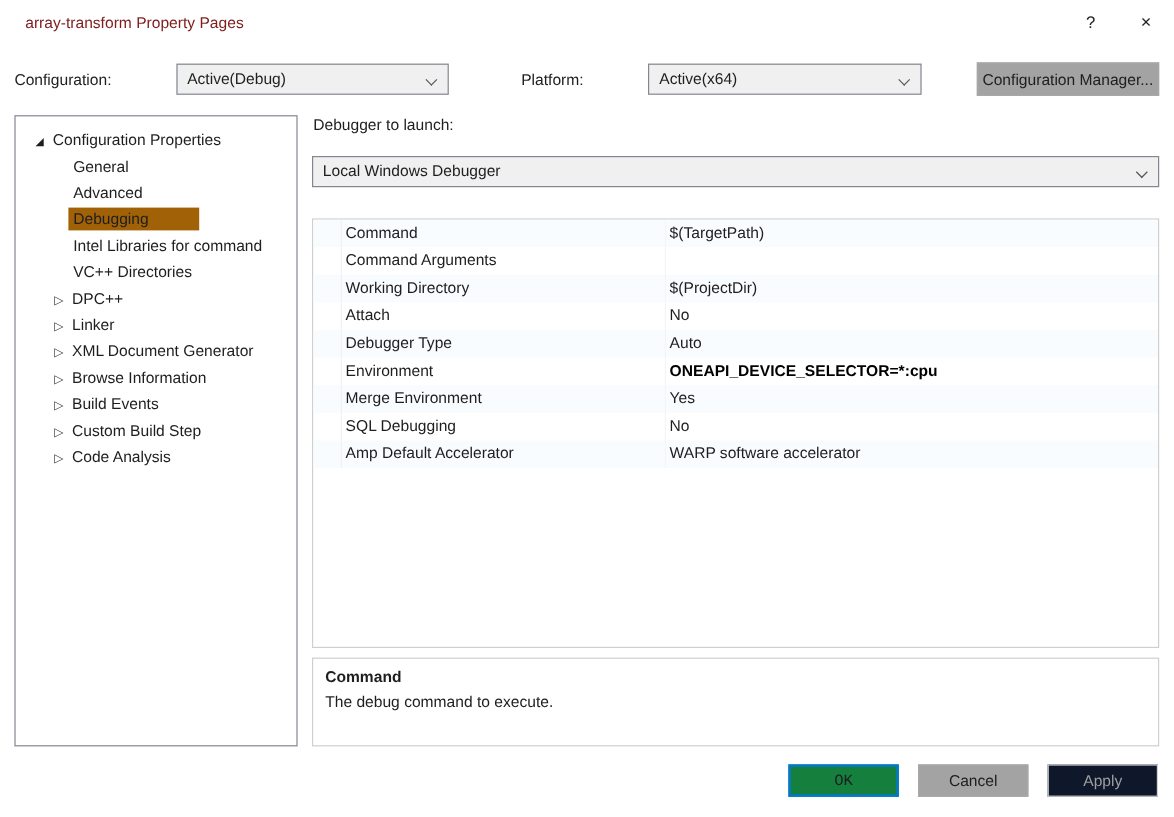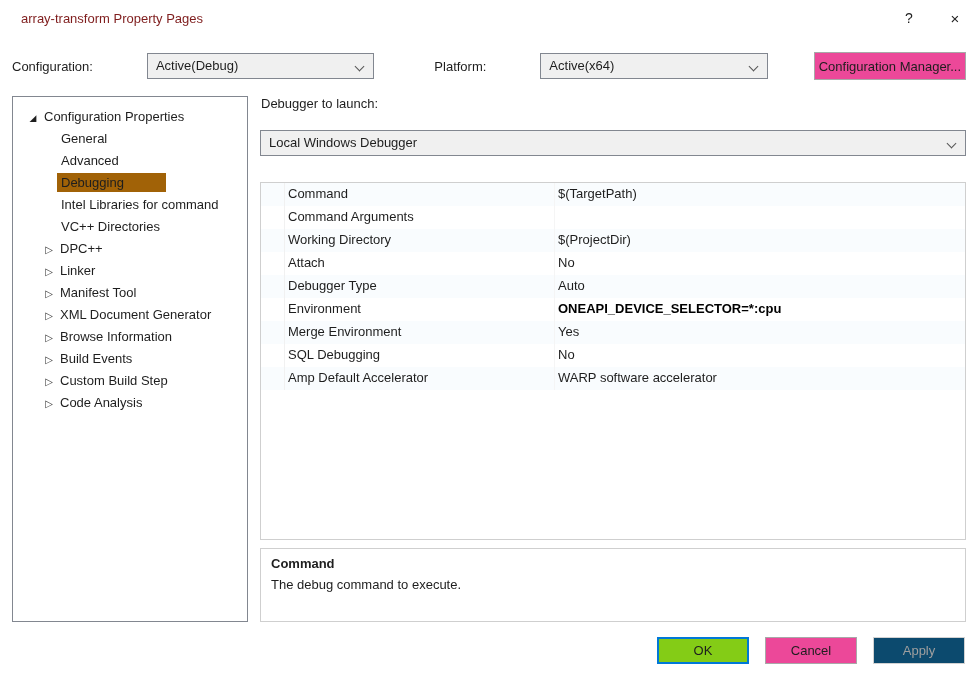--- a/index.html
+++ b/index.html
@@ -28,21 +28,21 @@
     padding:0 24px 0 8px; overflow:hidden; white-space:nowrap;
   }
   .combo .chev {
     position:absolute; right:10px; top:9px; width:7px; height:7px;
     border-right:1.6px solid #565656; border-bottom:1.6px solid #565656;
     transform:rotate(45deg); transform-origin:center;
   }
   .combo.cfg { width:276px; }
   .plat-label { margin-left:14px; margin-right:8px; }
   .btn {
-    height:28px; background:#ec4899; border:1px solid #a8a8a8;
+    height:28px; background:#a3a3a3; border:1px solid #a8a8a8;
     display:flex; align-items:center; justify-content:center;
     font-size:13px; color:#1e1e1e;
   }
   .cfg-mgr { margin-left:auto; width:190px; }
 
   
   .tree {
     position:absolute; left:12px; top:96px; width:236px; height:526px;
     border:1px solid #828790; background:#ffffff; padding-top:6px; overflow:hidden;
   }
@@ -73,22 +73,22 @@
 
   .descbox {
     position:absolute; left:260px; top:548px; width:706px; height:74px;
     border:1px solid #cfcfcf; background:#ffffff; padding:7px 10px;
   }
   .desc-title { font-weight:bold; margin-bottom:6px; }
 
   
   .footer { position:absolute; top:637px; right:13px; display:flex; gap:16px; }
   .footer .btn { width:92px; height:27px; }
-  .btn.ok { border:2px solid #0078d7; background:#84cc16; }
-  .btn.apply { background:#0c4a6e; border:1px solid #d2d2d2; color:#9f9f9f; }
+  .btn.ok { border:2px solid #0078d7; background:#15803d;font-family:Liberation Mono, monospace; }
+  .btn.apply { background:#0f172a; border:1px solid #d2d2d2; color:#9f9f9f; }
 </style>
 </head>
 <body>
 
 <div>
 
   <div class="titlebar">
     <div class="title">array-transform Property Pages</div>
     <div class="tbtn">
       <span>?</span>
@@ -131,23 +131,20 @@
     <div class="titem leaf">
       <span class="tlabel">VC++ Directories</span>
     </div>
     <div class="titem branch">
       <span class="arrow">▷</span><span class="tlabel">DPC++</span>
     </div>
     <div class="titem branch">
       <span class="arrow">▷</span><span class="tlabel">Linker</span>
     </div>
     <div class="titem branch">
-      <span class="arrow">▷</span><span class="tlabel">Manifest Tool</span>
-    </div>
-    <div class="titem branch">
       <span class="arrow">▷</span><span class="tlabel">XML Document Generator</span>
     </div>
     <div class="titem branch">
       <span class="arrow">▷</span><span class="tlabel">Browse Information</span>
     </div>
     <div class="titem branch">
       <span class="arrow">▷</span><span class="tlabel">Build Events</span>
     </div>
     <div class="titem branch">
       <span class="arrow">▷</span><span class="tlabel">Custom Build Step</span>

